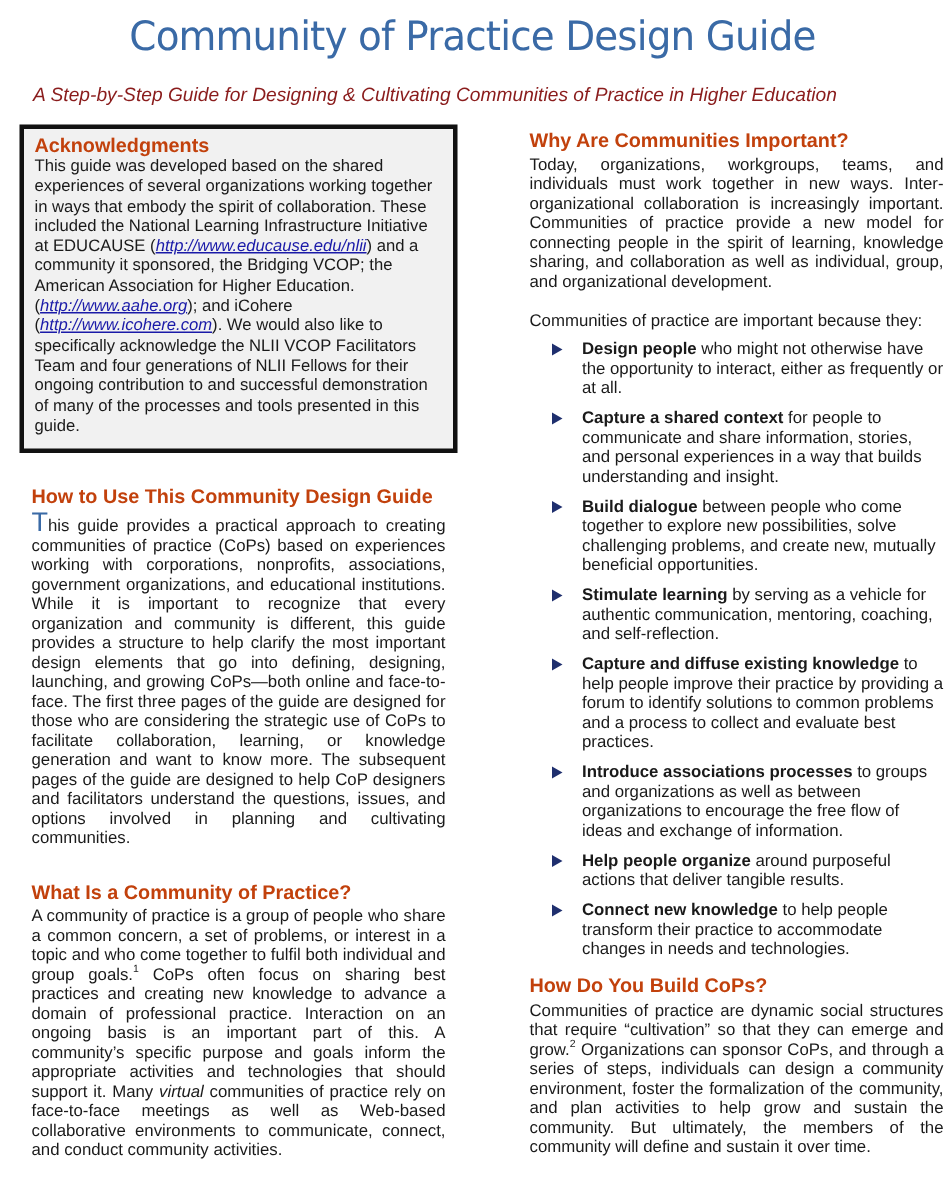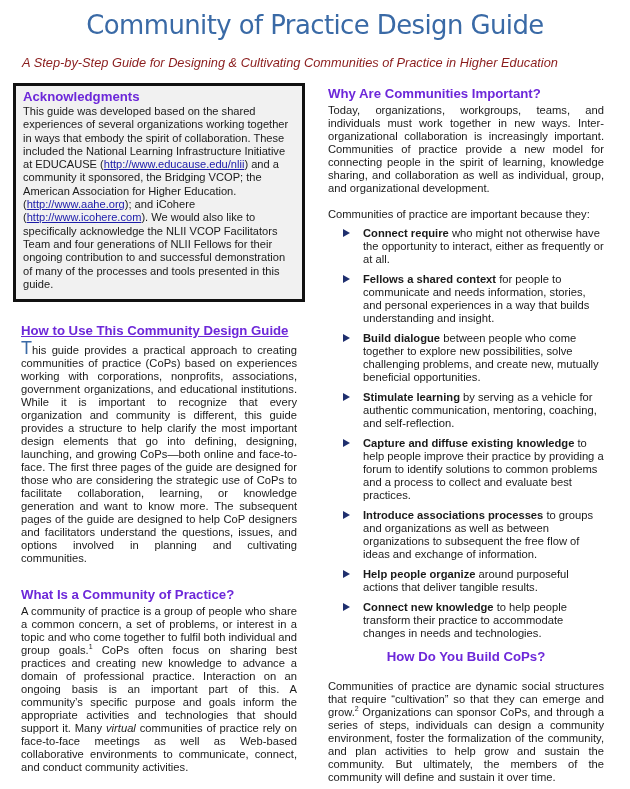--- a/index.html
+++ b/index.html
@@ -12,32 +12,32 @@
     font-family: "DejaVu Sans", sans-serif; font-size: 27px; color: #3a6aa6;
     letter-spacing: -0.6px; line-height: 34px; font-weight: normal;
     transform: scaleX(0.96);
   }
   .subtitle {
     position: absolute; left: 0; width: 580px; top: 55px; text-align: center;
     font-style: italic; font-size: 12.8px; color: #8a1c1c; line-height: 16px;
   }
   .col { position: absolute; font-size: 11.2px; line-height: 13px; }
   .col-left { left: 21px; width: 276px; }
-  .col-right { left: 328px; width: 276px; }
+  .col-right { left: 353px; width: 276px; }
   .ack-box {
     position: absolute; left: 13px; top: 83px; width: 286px; height: 213px;
     border: 3px solid #111; background: #f1f1f1; box-sizing: content-box;
   }
   .ack-inner { position: absolute; left: 7px; top: 3px; width: 274px; font-size: 11.1px; line-height: 13.3px; }
   h2 {
-    margin: 0; color: #6d28d9; font-size: 13.2px; font-weight: bold; line-height: 16px;
+    margin: 0; color: #c2410c; font-size: 13.2px; font-weight: bold; line-height: 16px;
   }
   p { margin: 0; }
   .just { text-align: justify; }
-  a { color: #1a1aa8; text-decoration: underline; }
+  a { color: #1a1aa8; text-decoration: underline; font-style: italic; }
   .dropcap { font-size: 18px; color: #3a6aa6; line-height: 12px; }
   .bullets { list-style: none; margin: 0; padding: 0; }
   .bullets li { position: relative; padding-left: 35px; margin-bottom: 7px; }
   .bullets .arrow {
     position: absolute; left: 15px; top: 2px; width: 0; height: 0;
     border-top: 4.5px solid transparent; border-bottom: 4.5px solid transparent;
     border-left: 7px solid #1f2f6e;
   }
   .bullets b { font-weight: bold; }
   sup { font-size: 7px; line-height: 0; }
@@ -49,41 +49,41 @@
 <div class="subtitle">A Step-by-Step Guide for Designing &amp; Cultivating Communities of Practice in Higher Education</div>
 
 <div class="ack-box">
   <div class="ack-inner">
     <h2>Acknowledgments</h2>
     <p><span>This guide was developed based on the shared experiences of several organizations working together in ways that embody the spirit of collaboration. These included the National Learning Infrastructure Initiative at EDUCAUSE (</span><a>http://www.educause.edu/nlii</a><span>) and a community it sponsored, the Bridging VCOP; the American Association for Higher Education. (</span><a>http://www.aahe.org</a><span>); and iCohere (</span><a>http://www.icohere.com</a><span>).  We would also like to specifically acknowledge the NLII VCOP Facilitators Team and four generations of NLII Fellows for their ongoing contribution to and successful demonstration of many of the processes and tools presented in this guide.</span></p>
   </div>
 </div>
 
 <div class="col col-left" style="top:323px;">
-  <h2 style="margin-bottom:3px;text-decoration:underline;">How to Use This Community Design Guide</h2>
+  <h2 style="margin-bottom:3px;">How to Use This Community Design Guide</h2>
   <p class="just"><span class="dropcap">T</span><span>his guide provides a practical approach to creating communities of practice (CoPs) based on experiences working with corporations, nonprofits, associations, government organizations, and educational institutions. While it is important to recognize that every organization and community is different, this guide provides a structure to help clarify the most important design elements that go into defining, designing, launching, and growing CoPs—both online and face-to-face. The first three pages of the guide are designed for those who are considering the strategic use of CoPs to facilitate collaboration, learning, or knowledge generation and want to know more. The subsequent pages of the guide are designed to help CoP designers and facilitators understand the questions, issues, and options involved in planning and cultivating communities.</span></p>
 </div>
 
 <div class="col col-left" style="top:587px;">
   <h2 style="margin-bottom:2px;">What Is a Community of Practice?</h2>
   <p class="just"><span>A community of practice is a group of people who share a common concern, a set of problems, or interest in a topic and who come together to fulfil both individual and group goals.</span><sup>1</sup><span>  CoPs often focus on sharing best practices and creating new knowledge to advance a domain of professional practice. Interaction on an ongoing basis is an important part of this. A community’s specific purpose and goals inform the appropriate activities and technologies that should support it. Many </span><i>virtual</i><span> communities of practice rely on face-to-face meetings as well as Web-based collaborative environments to communicate, connect, and conduct community activities.</span></p>
 </div>
 
 <div class="col col-right" style="top:86px;">
   <h2 style="margin-bottom:2px;">Why Are Communities Important?</h2>
   <p class="just">Today, organizations, workgroups, teams, and individuals must work together in new ways. Inter-organizational collaboration is increasingly important. Communities of practice provide a new model for connecting people in the spirit of learning, knowledge sharing, and collaboration as well as individual, group, and organizational development.</p>
   <p style="margin-top:13px; margin-bottom:6px;">Communities of practice are important because they:</p>
   <ul class="bullets">
-    <li><span class="arrow"></span><b>Connect require</b><span> who might not otherwise have the opportunity to interact, either as frequently or at all.</span></li>
-    <li><span class="arrow"></span><b>Fellows a shared context</b><span> for people to communicate and needs information, stories, and personal experiences in a way that builds understanding and insight.</span></li>
+    <li><span class="arrow"></span><b>Design people</b><span> who might not otherwise have the opportunity to interact, either as frequently or at all.</span></li>
+    <li><span class="arrow"></span><b>Capture a shared context</b><span> for people to communicate and share information, stories, and personal experiences in a way that builds understanding and insight.</span></li>
     <li><span class="arrow"></span><b>Build dialogue</b><span> between people who come together to explore new possibilities, solve challenging problems, and create new, mutually beneficial opportunities.</span></li>
     <li><span class="arrow"></span><b>Stimulate learning</b><span> by serving as a vehicle for authentic communication, mentoring, coaching, and self-reflection.</span></li>
     <li><span class="arrow"></span><b>Capture and diffuse existing knowledge</b><span> to help people improve their practice by providing a forum to identify solutions to common problems and a process to collect and evaluate best practices.</span></li>
-    <li><span class="arrow"></span><b>Introduce associations processes</b><span> to groups and organizations as well as between organizations to subsequent the free flow of ideas and exchange of information.</span></li>
+    <li><span class="arrow"></span><b>Introduce associations processes</b><span> to groups and organizations as well as between organizations to encourage the free flow of ideas and exchange of information.</span></li>
     <li><span class="arrow"></span><b>Help people organize</b><span> around purposeful actions that deliver tangible results.</span></li>
     <li><span class="arrow"></span><b>Connect new knowledge</b><span> to help people transform their practice to accommodate changes in needs and technologies.</span></li>
   </ul>
 </div>
 
 <div class="col col-right" style="top:649px;">
-  <h2 style="margin-bottom:15px;text-align:center;">How Do You Build CoPs?</h2>
+  <h2 style="margin-bottom:3px;">How Do You Build CoPs?</h2>
   <p class="just"><span>Communities of practice are dynamic social structures that require “cultivation” so that they can emerge and grow.</span><sup>2</sup><span> Organizations can sponsor CoPs, and through a series of steps, individuals can design a community environment, foster the formalization of the community, and plan activities to help grow and sustain the community. But ultimately, the members of the community will define and sustain it over time.</span></p>
 </div>
 
 </body></html>

